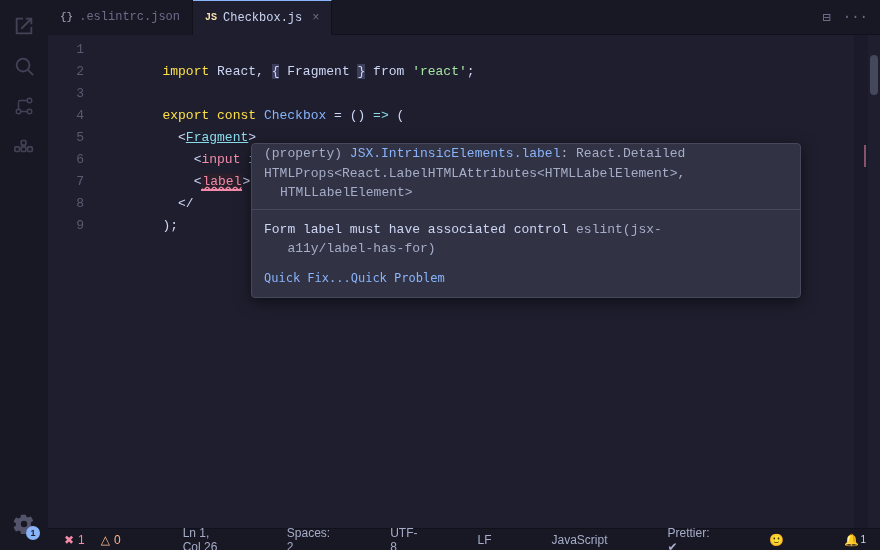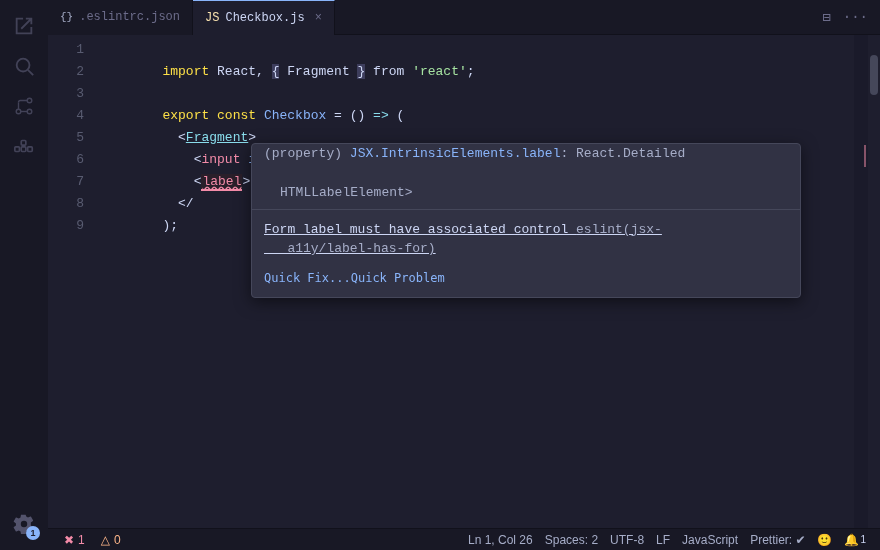--- a/index.html
+++ b/index.html
@@ -207,21 +207,20 @@
     .tooltip-divider {
       border: none;
       border-top: 1px solid #45475a;
       margin: 6px 0;
     }
     .tooltip-error {
       padding: 4px 12px 8px;
       color: #cdd6f4;
       line-height: 1.5;
       font-size: 13px;
-      text-decoration: underline;
     }
     .tooltip-error .err-rule {
       color: #a6adc8;
     }
     .tooltip-actions {
       padding: 4px 12px 12px;
       display: flex;
     }
     .tooltip-action-btn {
       color: #89b4fa;
@@ -276,20 +275,21 @@
     .status-item.warning {
       color: #fab387;
     }
     .status-spacer { flex: 1; }
     .status-item-right {
       padding: 0 6px;
       height: 22px;
       display: flex;
       align-items: center;
       color: #a6adc8;
+      margin-left: 48px;
     }
 
     
     .minimap {
       width: 12px;
       background: #1a1a2a;
       flex-shrink: 0;
     }
 
     
@@ -348,21 +348,21 @@
 </div>
 
 <div class="main">
 
   <div class="tab-bar">
     <div class="tab">
       <span class="tab-icon" style="color:#a6adc8; font-size:11px;">{}</span>
       <span>.eslintrc.json</span>
     </div>
     <div class="tab active">
-      <span class="tab-icon" style="color:#f9e2af; font-size:12px; font-weight:normal;">JS</span>
+      <span class="tab-icon" style="color:#f9e2af; font-size:10px; font-weight:bold;">JS</span>
       <span>Checkbox.js</span>
       <span class="tab-close">×</span>
     </div>
     <div class="tab-actions">
       <div class="tab-action-btn" title="Split Editor">⊟</div>
       <div class="tab-action-btn" title="More Actions">···</div>
     </div>
   </div>
 
   <div class="editor">
@@ -409,21 +409,21 @@
 
       <div class="code-line">
         <span class="punct">);</span>
       </div>
 
       <div class="code-line">&nbsp;</div>
 
       <div class="tooltip-popup">
         <div class="tooltip-body">
           <span class="prop-type">(property) </span><span class="type-link">JSX.IntrinsicElements.label</span><span class="prop-type">: React.Detailed</span><br>
-          <br>
+          <span class="prop-type">HTMLProps&lt;React.LabelHTMLAttributes&lt;HTMLLabelElement&gt;,</span><br>
           <span class="prop-type" style="padding-left: 16px;">HTMLLabelElement&gt;</span>
         </div>
         <hr class="tooltip-divider">
         <div class="tooltip-error">
           <span>Form label must have associated control </span><span class="err-rule">eslint(jsx-<br>&nbsp;&nbsp;&nbsp;a11y/label-has-for)</span>
         </div>
         <div class="tooltip-actions">
           <span class="tooltip-action-btn">Quick Fix...</span>
           <span class="tooltip-action-btn">Quick Problem</span>
         </div>

